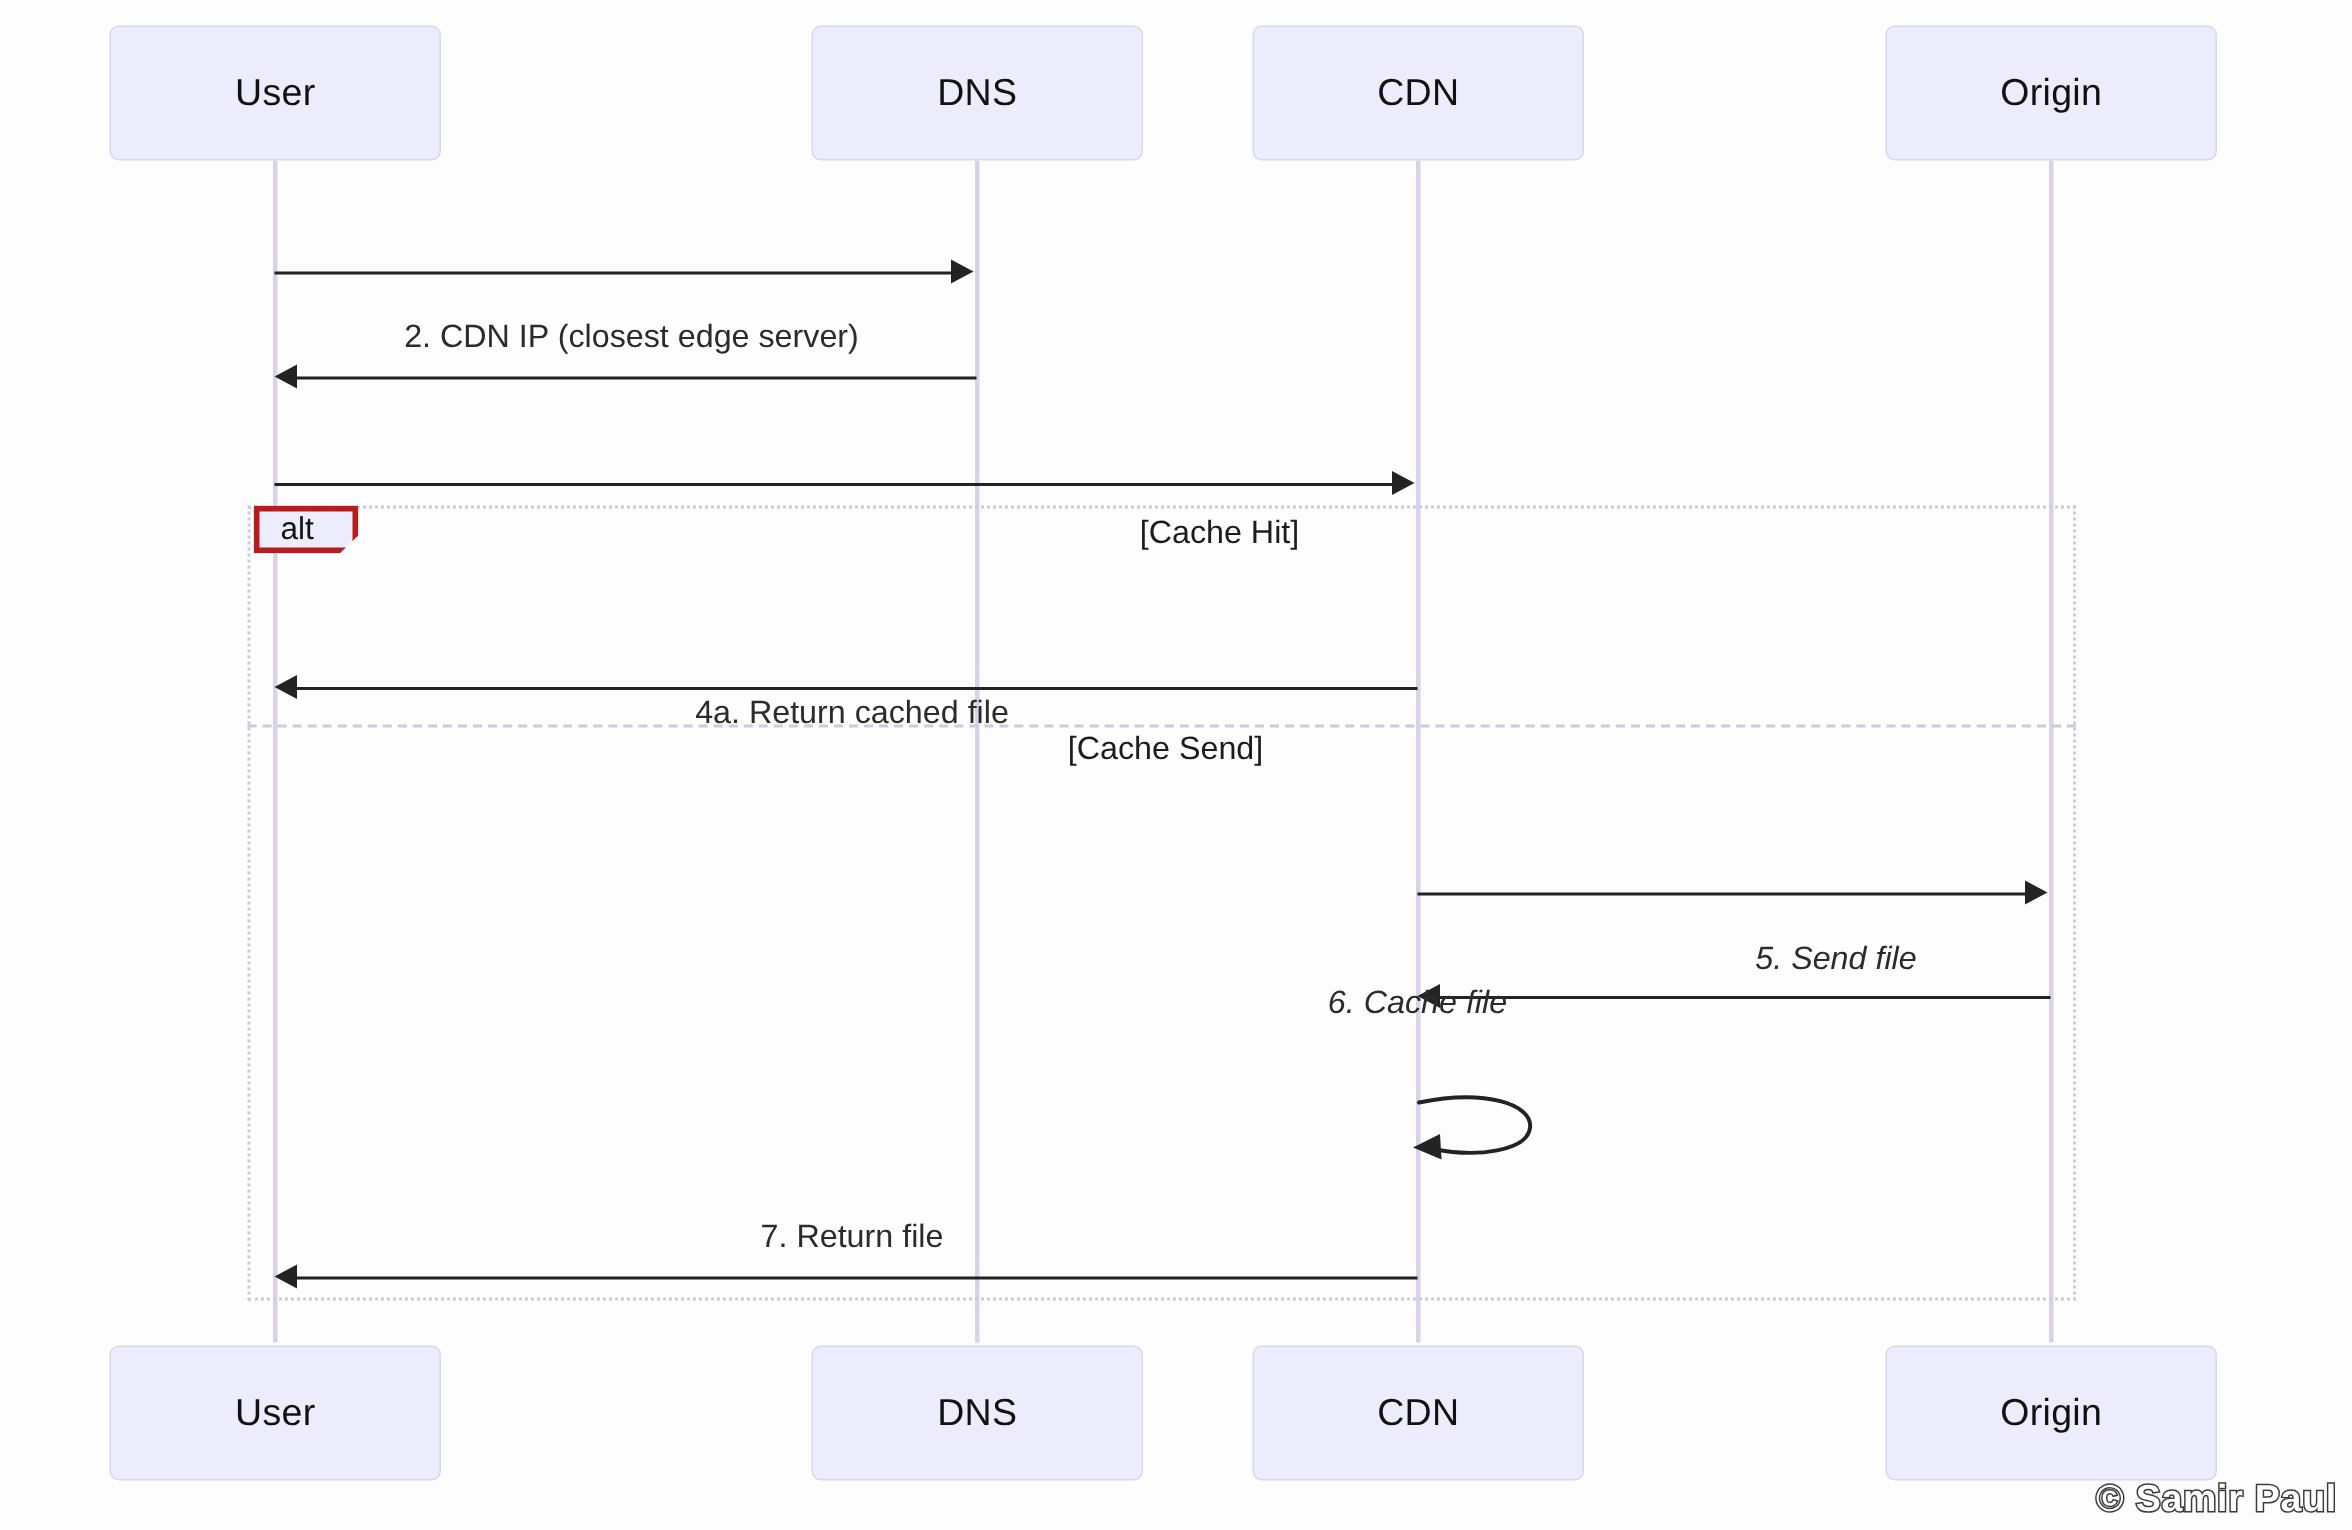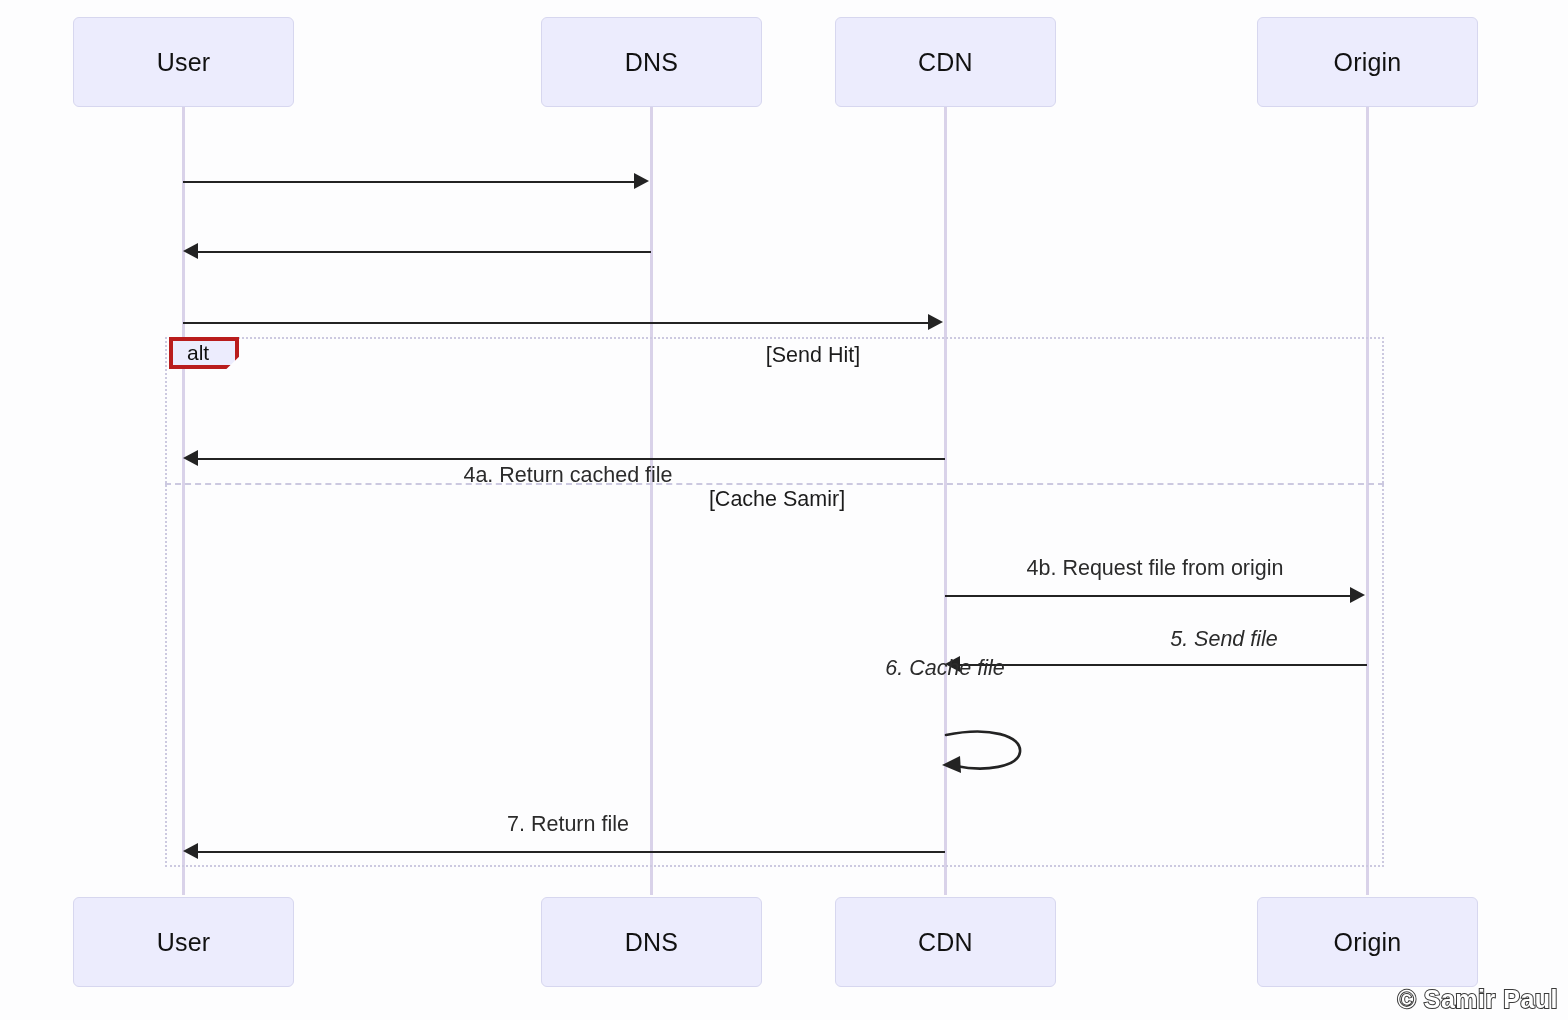--- a/index.html
+++ b/index.html
@@ -135,37 +135,37 @@
     <span class="actor-label">CDN</span>
   </div>
   <div class="actor-box" style="left:1257px; top:17px;">
     <span class="actor-label">Origin</span>
   </div>
 
   <div class="alt-frame" style="left:165px; top:337px; width:1219px; height:530px;"></div>
   <div class="alt-divider" style="left:165px; top:483px; width:1219px;"></div>
   <div class="alt-tag" style="left:169px; top:337px; width:70px; height:32px;">alt</div>
 
-  <div class="alt-cond" style="left:813px; top:343px;">[Send Hit]</div>
-  <div class="alt-cond" style="left:777px; top:487px;">[Cache Samir]</div>
+  <div class="alt-cond" style="left:813px; top:343px;">[Cache Hit]</div>
+  <div class="alt-cond" style="left:777px; top:487px;">[Cache Send]</div>
 
   <div class="msg-line" style="left:183px; top:181px; width:451px;"></div>
   <div class="arrowhead right" style="left:634px; top:173px;"></div>
 
+  <div class="msg-label" style="left:421px; top:212px;">2. CDN IP (closest edge server)</div>
   <div class="msg-line" style="left:198px; top:251px; width:453px;"></div>
   <div class="arrowhead left" style="left:183px; top:243px;"></div>
 
   <div class="msg-line" style="left:183px; top:322px; width:745px;"></div>
   <div class="arrowhead right" style="left:928px; top:314px;"></div>
 
   <div class="msg-label" style="left:568px; top:419px;margin-top:44px;">4a. Return cached file</div>
   <div class="msg-line" style="left:198px; top:458px; width:747px;"></div>
   <div class="arrowhead left" style="left:183px; top:450px;"></div>
 
-  <div class="msg-label" style="left:1155px; top:556px;">4b. Request file from origin</div>
   <div class="msg-line" style="left:945px; top:595px; width:405px;"></div>
   <div class="arrowhead right" style="left:1350px; top:587px;"></div>
 
   <div class="msg-label" style="left:1224px; top:627px;font-style:italic;">5. Send file</div>
   <div class="msg-line" style="left:960px; top:664px; width:407px;"></div>
   <div class="arrowhead left" style="left:945px; top:656px;"></div>
 
   <div class="msg-label" style="left:945px; top:656px;font-style:italic;">6. Cache file</div>
   <svg class="self-loop" style="left:930px; top:720px;" width="110" height="70" viewBox="0 0 110 70">
     <path d="M 16 15 C 60 6, 92 16, 90 32 C 88 47, 55 52, 26 46" fill="none" stroke="#232323" stroke-width="2.6" stroke-linecap="round"></path>

